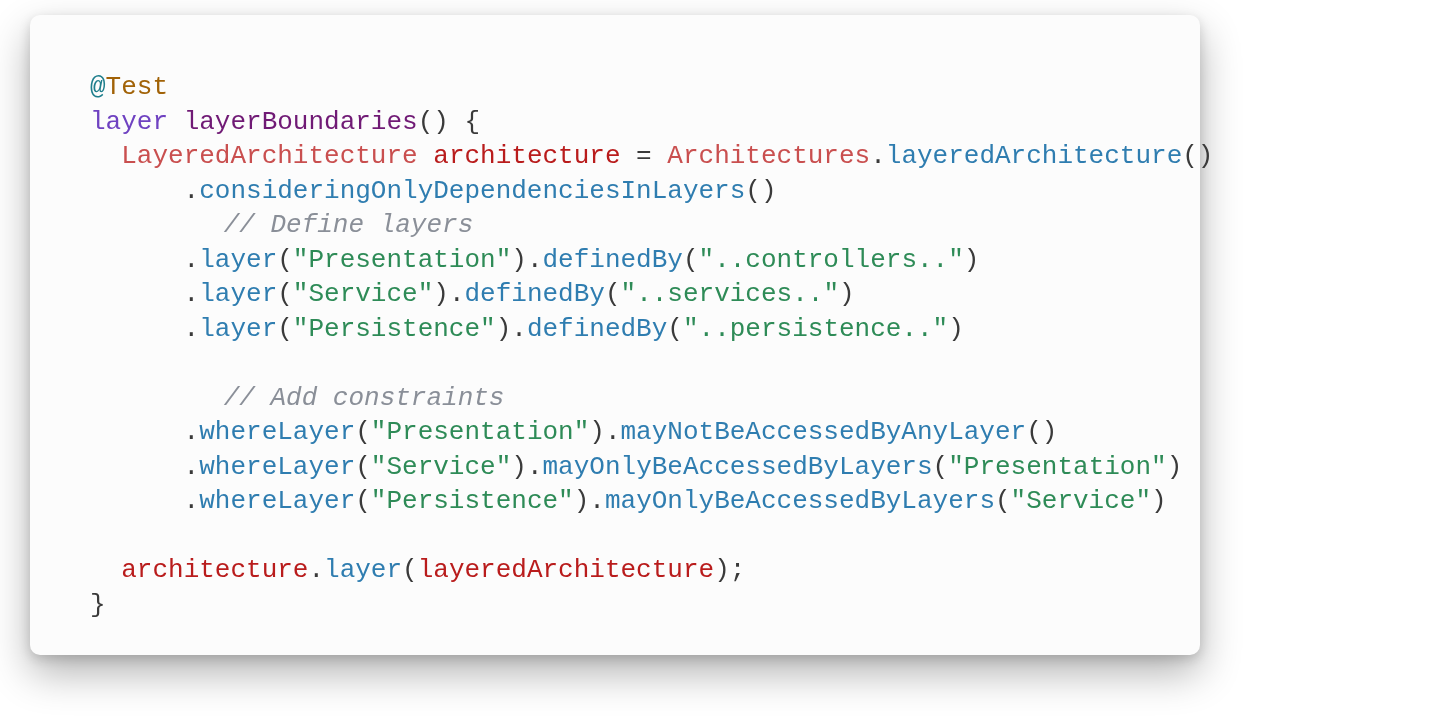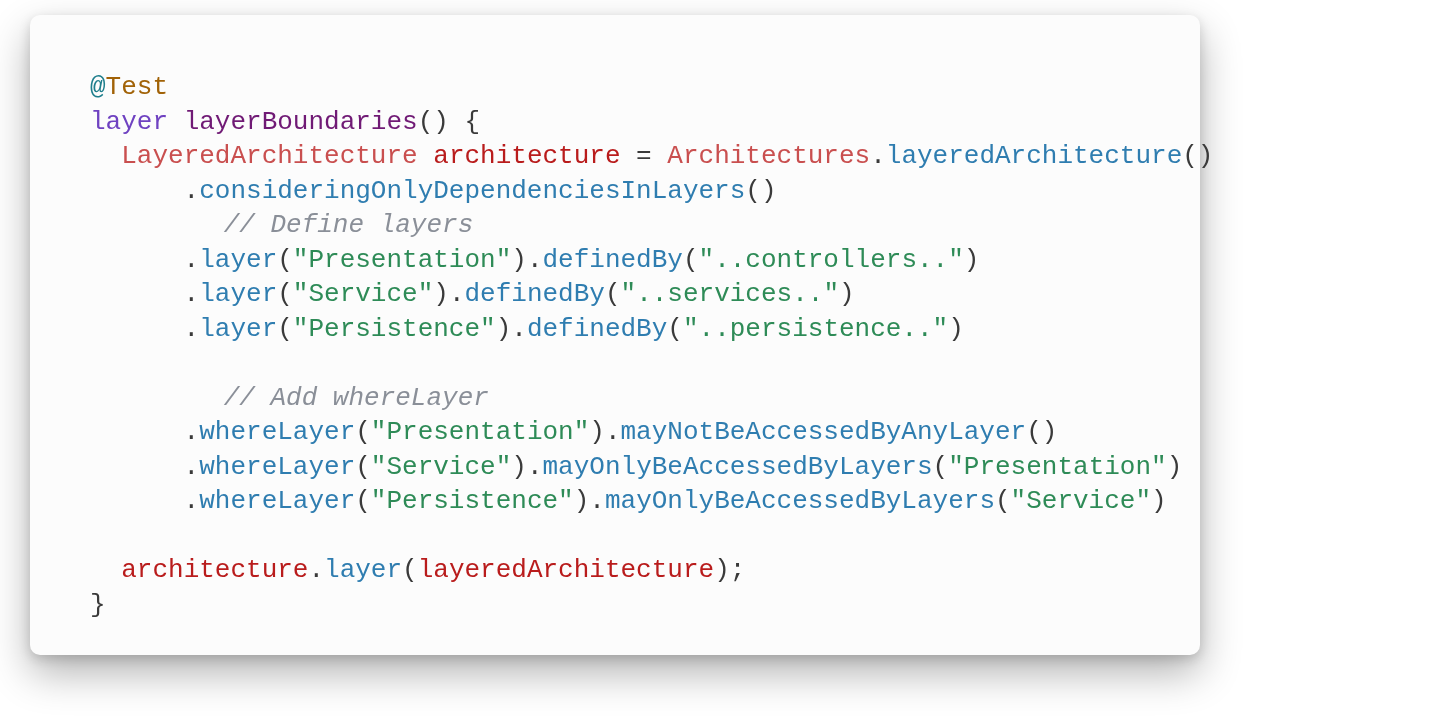--- a/index.html
+++ b/index.html
@@ -47,20 +47,20 @@
 <div class="card">
   <pre class="code" id="code-block"><span class="tok-annotation-at">@</span><span class="tok-annotation">Test</span>
 <span class="tok-keyword">layer</span><span class="tok-punc"> </span><span class="tok-method-decl">layerBoundaries</span><span class="tok-punc">() {</span>
 <span class="tok-punc">  </span><span class="tok-type">LayeredArchitecture</span><span class="tok-punc"> </span><span class="tok-var">architecture</span><span class="tok-punc"> = </span><span class="tok-type">Architectures</span><span class="tok-punc">.</span><span class="tok-method">layeredArchitecture</span><span class="tok-punc">()</span>
 <span class="tok-punc">      .</span><span class="tok-method">consideringOnlyDependenciesInLayers</span><span class="tok-punc">()</span>
 <span class="tok-punc">      </span><span class="tok-comment">// Define layers</span>
 <span class="tok-punc">      .</span><span class="tok-method">layer</span><span class="tok-punc">(</span><span class="tok-string">"Presentation"</span><span class="tok-punc">).</span><span class="tok-method">definedBy</span><span class="tok-punc">(</span><span class="tok-string">"..controllers.."</span><span class="tok-punc">)</span>
 <span class="tok-punc">      .</span><span class="tok-method">layer</span><span class="tok-punc">(</span><span class="tok-string">"Service"</span><span class="tok-punc">).</span><span class="tok-method">definedBy</span><span class="tok-punc">(</span><span class="tok-string">"..services.."</span><span class="tok-punc">)</span>
 <span class="tok-punc">      .</span><span class="tok-method">layer</span><span class="tok-punc">(</span><span class="tok-string">"Persistence"</span><span class="tok-punc">).</span><span class="tok-method">definedBy</span><span class="tok-punc">(</span><span class="tok-string">"..persistence.."</span><span class="tok-punc">)</span>
 <span class="tok-punc"></span>
-<span class="tok-punc">      </span><span class="tok-comment">// Add whereLayer</span>
+<span class="tok-punc">      </span><span class="tok-comment">// Add constraints</span>
 <span class="tok-punc">      .</span><span class="tok-method">whereLayer</span><span class="tok-punc">(</span><span class="tok-string">"Presentation"</span><span class="tok-punc">).</span><span class="tok-method">mayNotBeAccessedByAnyLayer</span><span class="tok-punc">()</span>
 <span class="tok-punc">      .</span><span class="tok-method">whereLayer</span><span class="tok-punc">(</span><span class="tok-string">"Service"</span><span class="tok-punc">).</span><span class="tok-method">mayOnlyBeAccessedByLayers</span><span class="tok-punc">(</span><span class="tok-string">"Presentation"</span><span class="tok-punc">)</span>
 <span class="tok-punc">      .</span><span class="tok-method">whereLayer</span><span class="tok-punc">(</span><span class="tok-string">"Persistence"</span><span class="tok-punc">).</span><span class="tok-method">mayOnlyBeAccessedByLayers</span><span class="tok-punc">(</span><span class="tok-string">"Service"</span><span class="tok-punc">)</span>
 <span class="tok-punc"></span>
 <span class="tok-punc">  </span><span class="tok-var">architecture</span><span class="tok-punc">.</span><span class="tok-method">layer</span><span class="tok-punc">(</span><span class="tok-var">layeredArchitecture</span><span class="tok-punc">);</span>
 <span class="tok-punc">}</span></pre>
 </div>
 
 </body></html>

